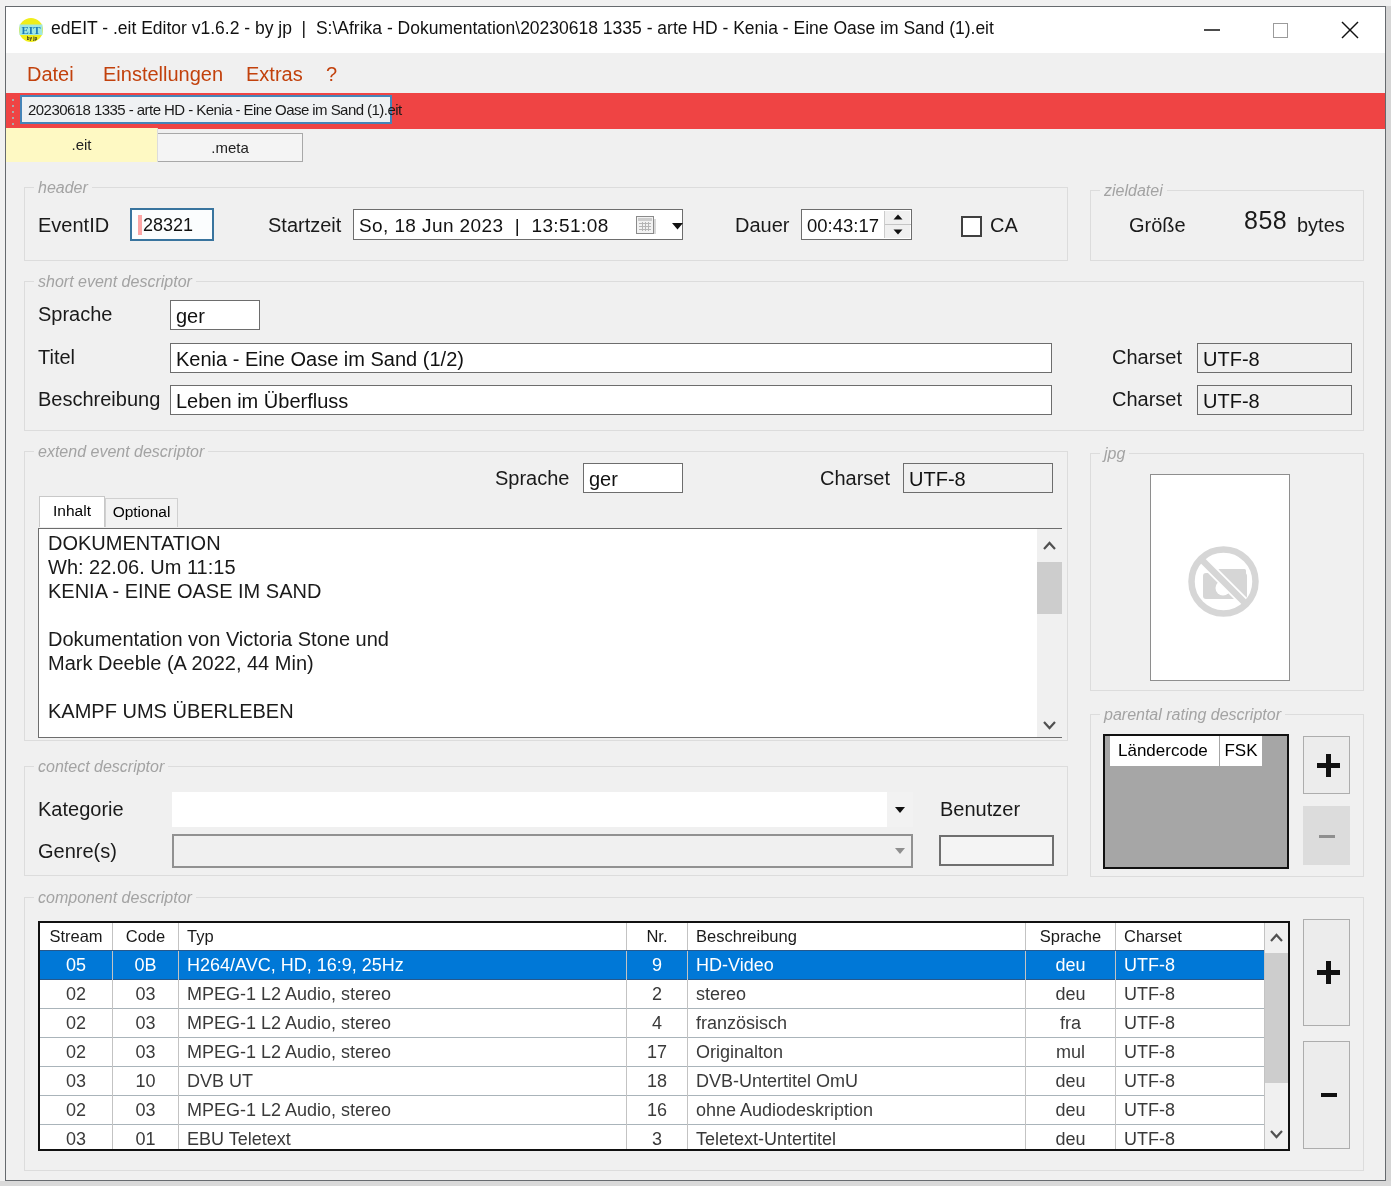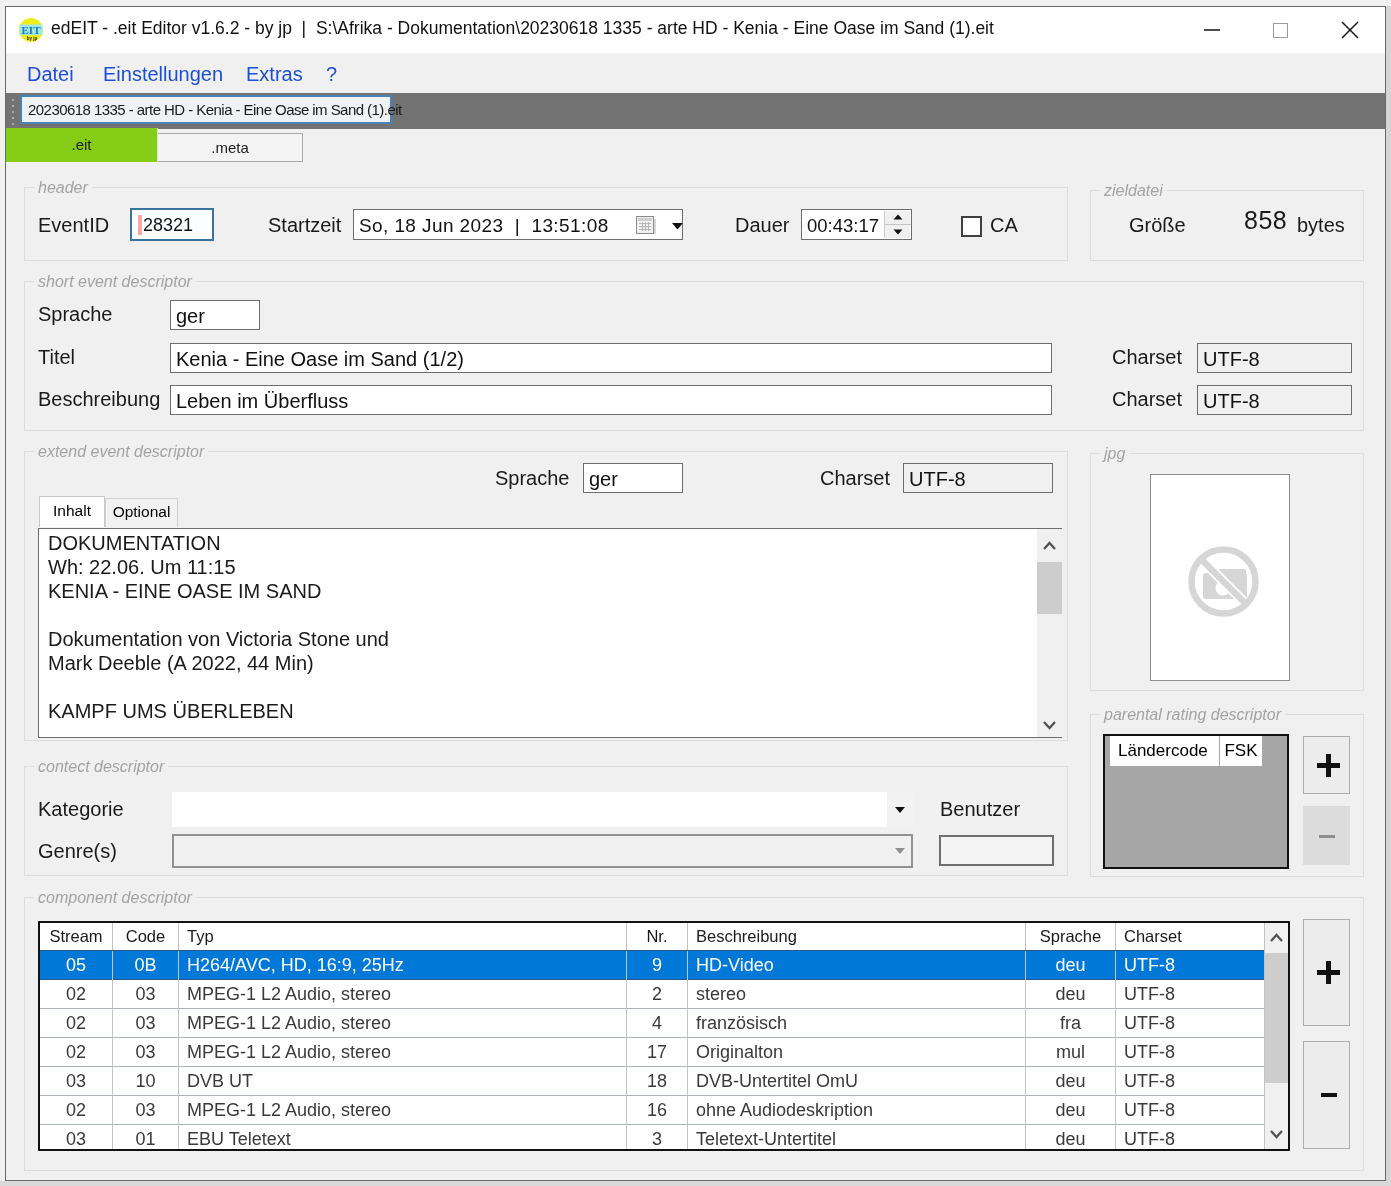--- a/index.html
+++ b/index.html
@@ -8,32 +8,32 @@
 .abs { position:absolute; }
 #win {
   position:absolute; left:5px; top:6px; width:1381px; height:1175px;
   background:#f0f0f0; border:1px solid #666a6e;
 }
 #rightout { position:absolute; left:1386px; top:6px; width:5px; height:1180px; background:#d5d5d5; }
 #botout { position:absolute; left:0px; top:1181px; width:1391px; height:5px; background:#d9d9d9; }
 #titlebar { position:absolute; left:0; top:0; width:100%; height:46px; background:#ffffff; }
 #title-text { position:absolute; left:45px; top:11px; font-size:17.5px; color:#111; white-space:nowrap; }
 #menubar { position:absolute; left:0; top:46px; width:100%; height:40px; background:#f0f0f0; }
-.menu-item { position:absolute; top:10px; font-size:20px; color:#1d4ed8; }
-#toolbar { position:absolute; left:0; top:86px; width:100%; height:36px; background:#737373; }
+.menu-item { position:absolute; top:10px; font-size:20px; color:#c2410c; }
+#toolbar { position:absolute; left:0; top:86px; width:100%; height:36px; background:#ef4444; }
 #toolbtn {
   position:absolute; left:14px; top:2px; width:372px; height:29px;
   background:#eff1f3; border:2px solid #4584b8; font-size:15px; color:#1a1a1a;
   letter-spacing:-0.55px; line-height:25px; padding-left:6px; white-space:nowrap;
 }
 .grip { position:absolute; left:5px; top:4px; width:4px; height:30px;
   background-image:radial-gradient(circle, #aaa 1.2px, transparent 1.4px);
   background-size:4px 6px; }
 #tabstrip { position:absolute; left:0; top:121px; width:100%; height:35px; }
-#tab-eit { position:absolute; left:0px; top:0px; width:152px; height:34px; background:#84cc16;
+#tab-eit { position:absolute; left:0px; top:0px; width:152px; height:34px; background:#fef9c3;
   border-right:1px solid #dcdcdc; }
 #tab-meta { position:absolute; left:152px; top:5px; width:145px; height:29px; background:#f4f4f4;
   border:1px solid #a8a8a8; border-left:none; }
 .tablbl { width:100%; text-align:center; font-size:15px; color:#222; }
 .grp { position:absolute; border:1px solid #dcdcdc; }
 .grp-lbl { position:absolute; top:-9px; left:9px; background:#f0f0f0; padding:0 4px;
   font-size:16px; font-style:italic; color:#a3a3a3; white-space:nowrap; }
 .lbl { position:absolute; font-size:20px; line-height:24px; color:#1a1a1a; white-space:nowrap; }
 .inp { position:absolute; background:#fff; border:1px solid #6d6d6d; font-size:20px;
   color:#111; font-family:"Liberation Sans",sans-serif; padding-left:5px; white-space:nowrap; overflow:hidden; }

